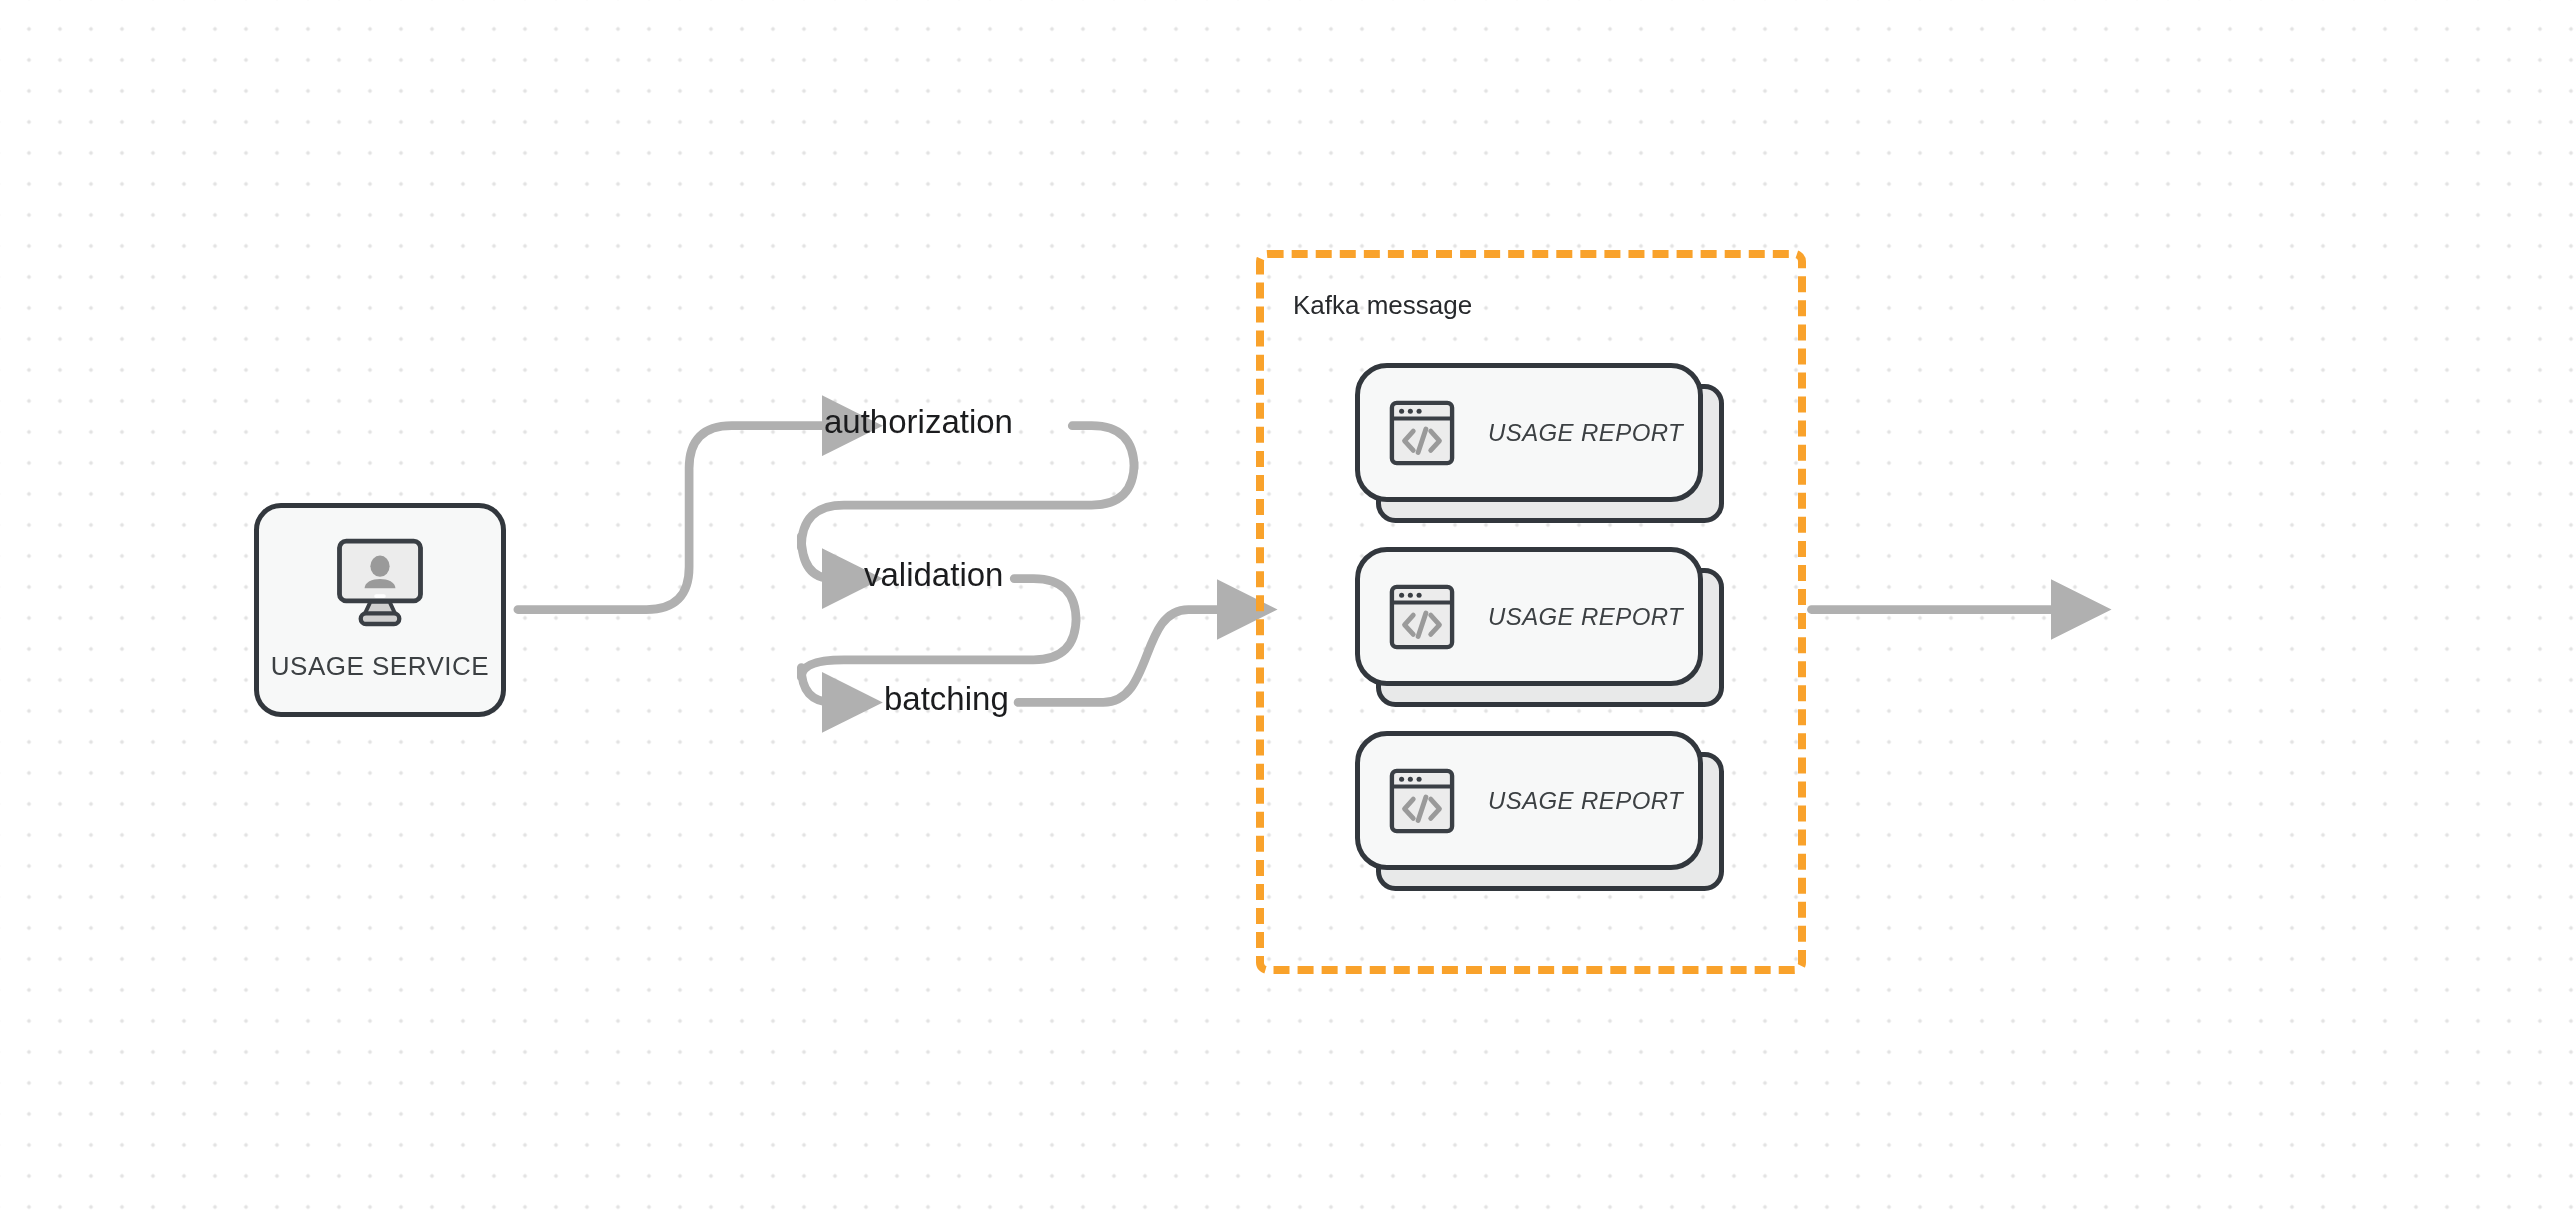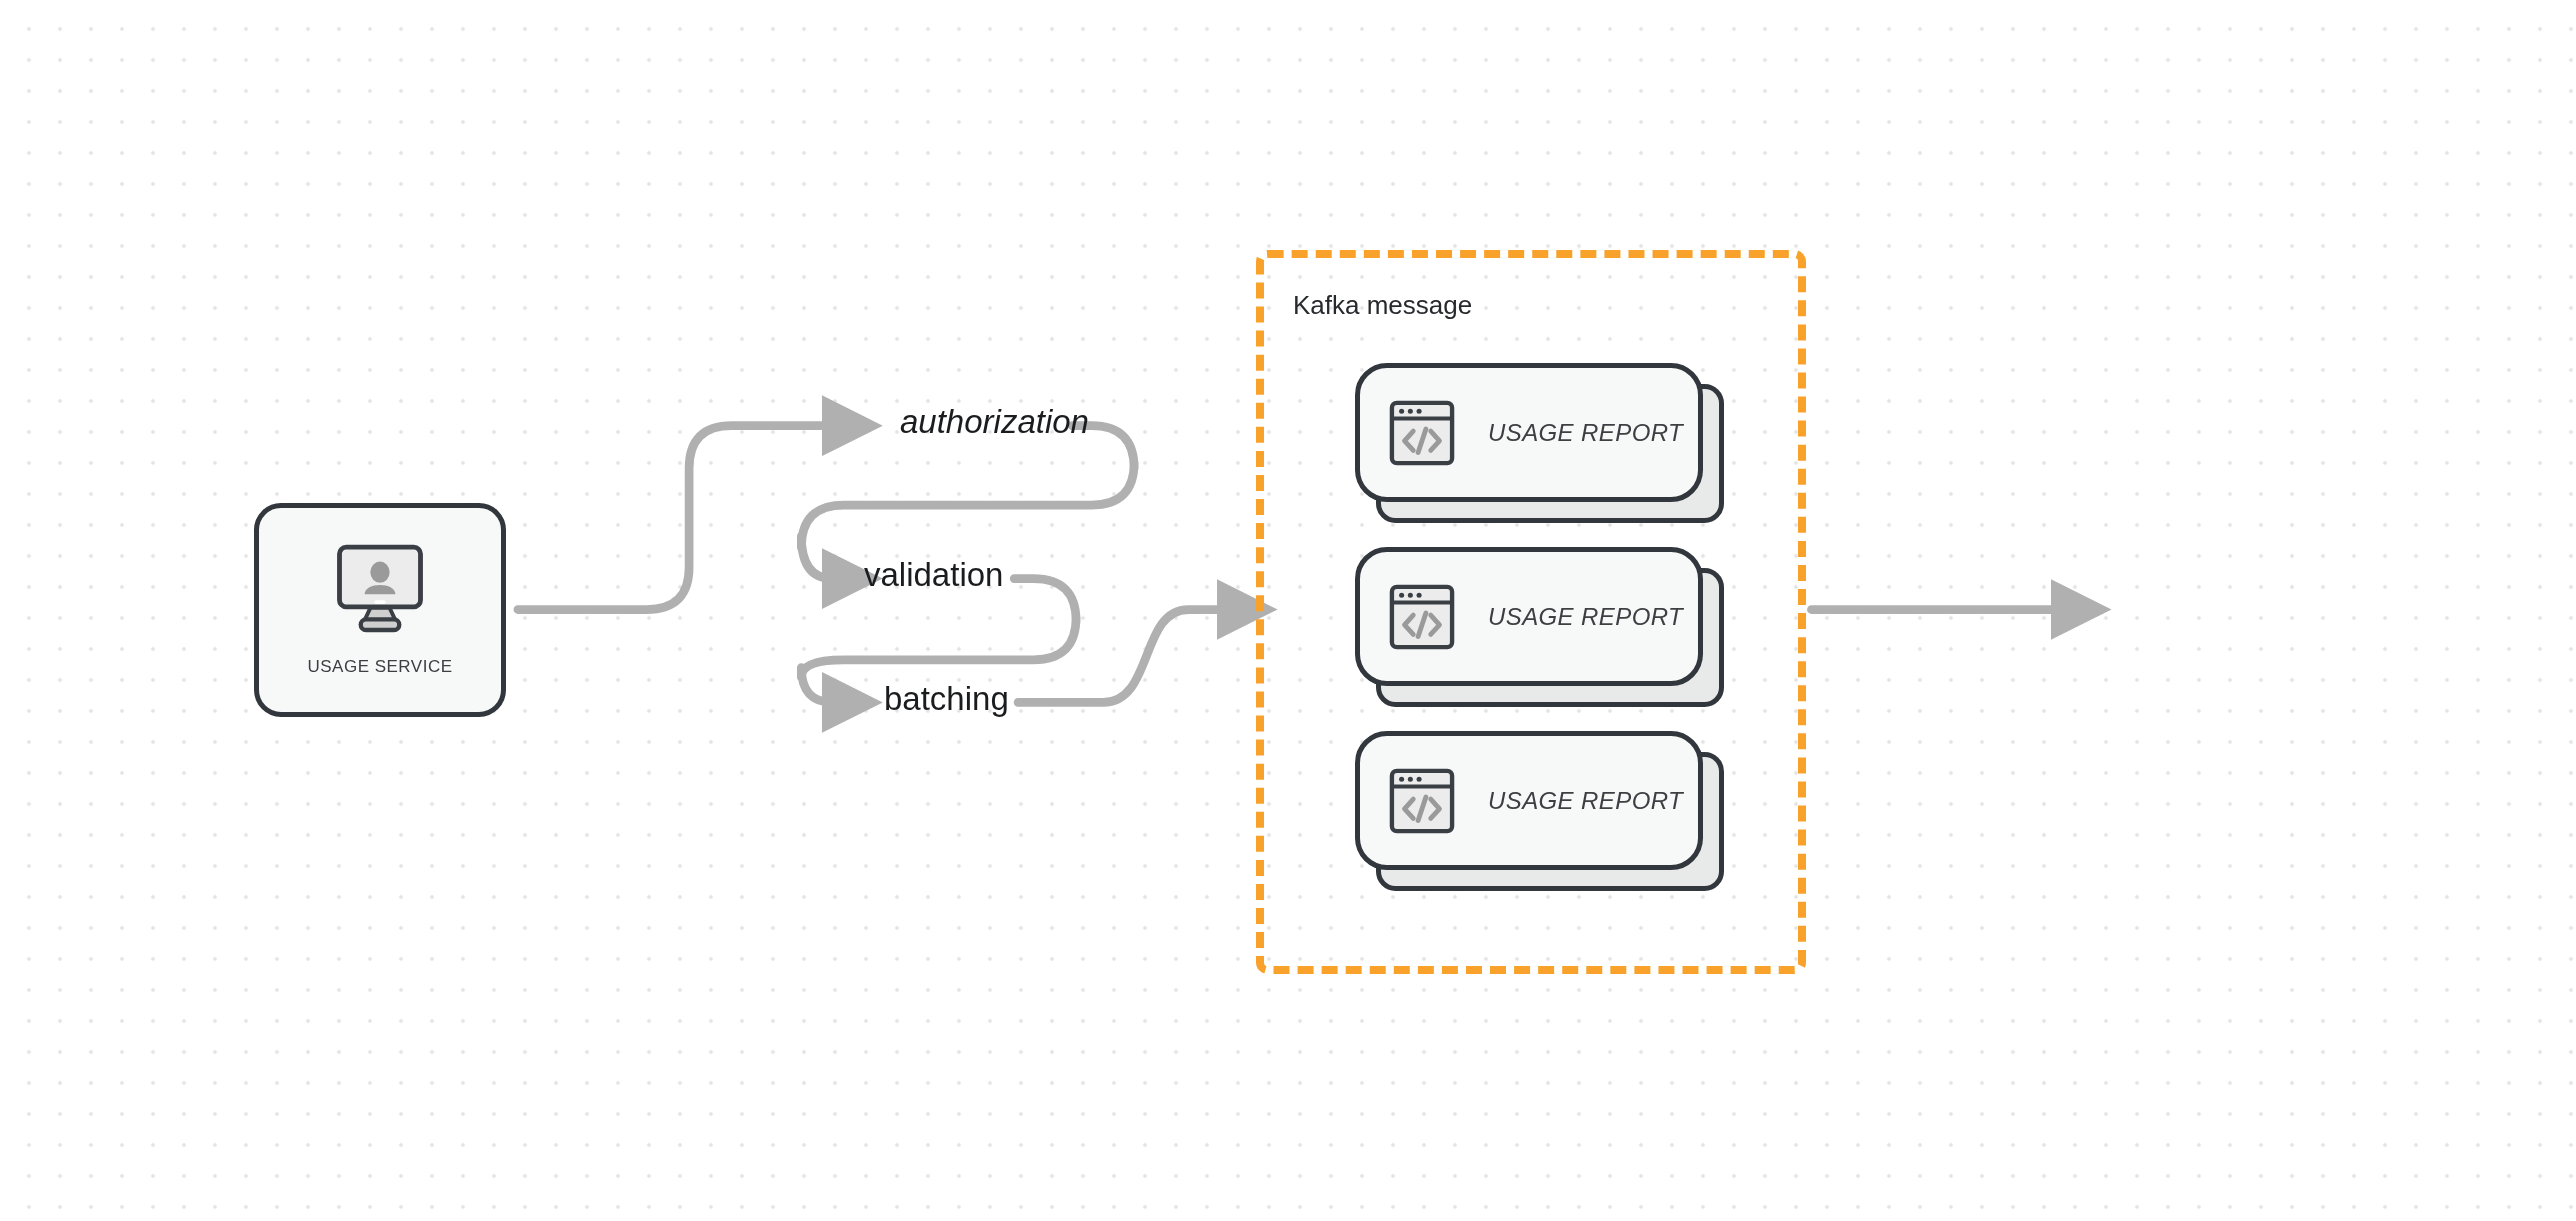--- a/index.html
+++ b/index.html
@@ -31,21 +31,21 @@
   }
   .node-label{
     color:#3c4043;
     letter-spacing:0.5px;
     text-align:center;
     white-space:nowrap;
   }
 
   
   #usage-service{left:254px;top:503px;width:252px;height:214px;border-radius:27px;}
-  #usage-service .node-label{font-size:17px;margin-top:20px;}
+  #usage-service .node-label{font-size:26px;margin-top:20px;}
   .monitor{position:relative;width:108px;height:93px;}
 
   
   #kafka-node{left:2097px;top:469px;width:226px;height:285px;border-radius:25px;}
   #kafka-node .node-label{font-size:26px;margin-top:17.4px;}
 
   
   #kafka-message-group{
     position:absolute;left:1256px;top:250px;width:550px;height:724px;
     border:8.7px dashed #f9a22b;
@@ -86,21 +86,21 @@
     white-space:nowrap;
   }
 
   
   .stage-label{
     position:absolute;
     font-size:33px;
     color:#1b1c1e;
     white-space:nowrap;
   }
-  #label-authorization{left:900px;top:403px;font-style:italic;}
+  #label-authorization{left:824px;top:403px;}
   #label-validation{left:864px;top:556px;text-align:right;}
   #label-batching{left:884px;top:680px;}
 </style>
 </head>
 <body>
 
 <div id="canvas">
 
   <svg id="wires" viewBox="0 0 2662 1262" xmlns="http://www.w3.org/2000/svg">
     <defs>

